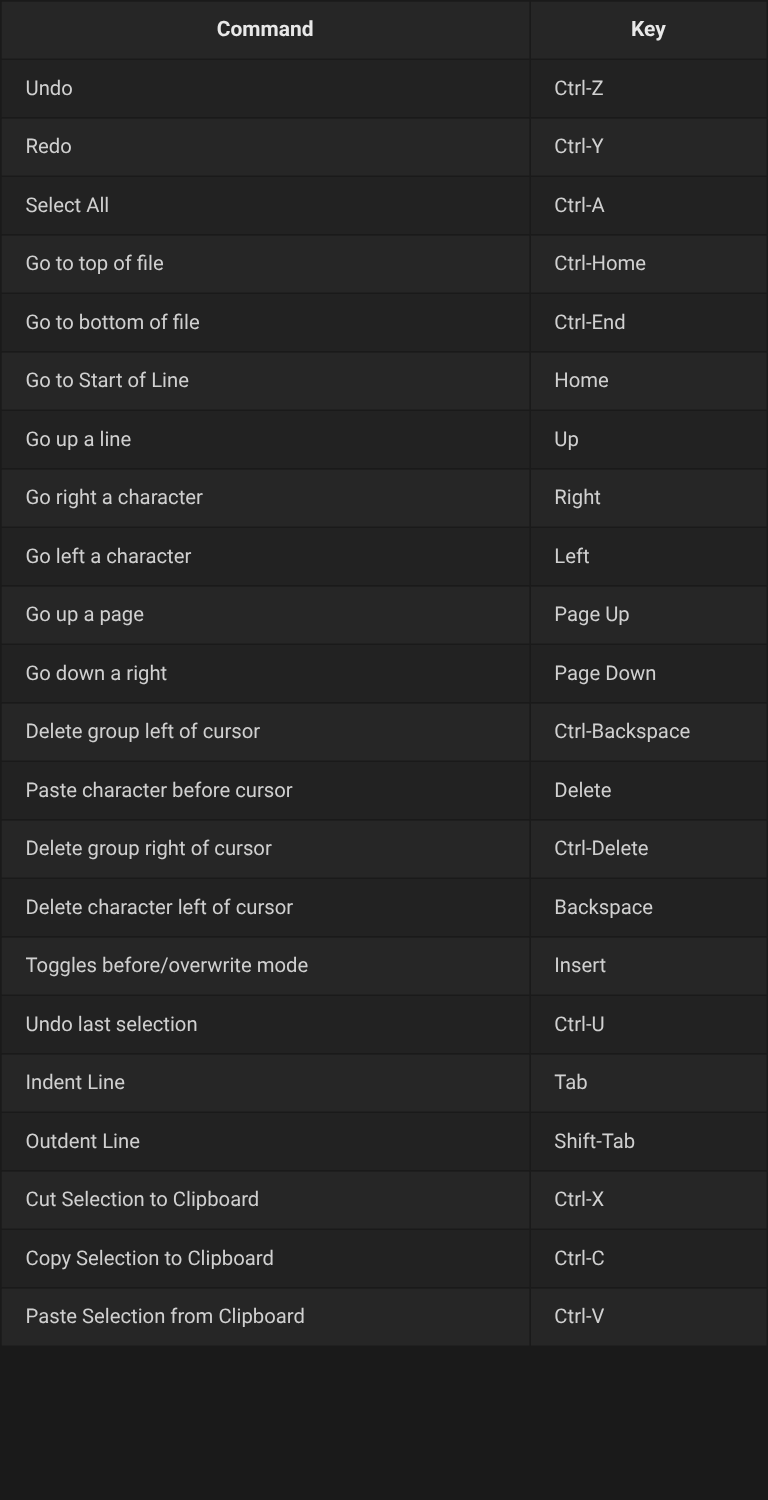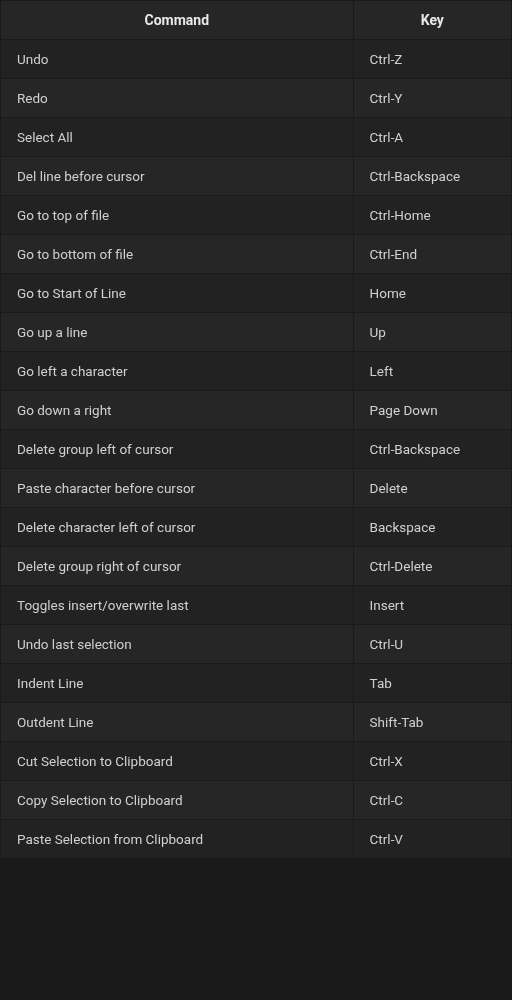--- a/index.html
+++ b/index.html
@@ -57,65 +57,69 @@
       </tr>
       <tr>
         <td>Redo</td>
         <td>Ctrl-Y</td>
       </tr>
       <tr>
         <td>Select All</td>
         <td>Ctrl-A</td>
       </tr>
       <tr>
-        <td>Del line before cursor</td>
-        <td>Ctrl-Backspace</td>
-      </tr>
-      <tr>
         <td>Go to top of file</td>
         <td>Ctrl-Home</td>
       </tr>
       <tr>
         <td>Go to bottom of file</td>
         <td>Ctrl-End</td>
       </tr>
       <tr>
         <td>Go to Start of Line</td>
         <td>Home</td>
       </tr>
       <tr>
         <td>Go up a line</td>
         <td>Up</td>
       </tr>
       <tr>
+        <td>Go right a character</td>
+        <td>Right</td>
+      </tr>
+      <tr>
         <td>Go left a character</td>
         <td>Left</td>
+      </tr>
+      <tr>
+        <td>Go up a page</td>
+        <td>Page Up</td>
       </tr>
       <tr>
         <td>Go down a right</td>
         <td>Page Down</td>
       </tr>
       <tr>
         <td>Delete group left of cursor</td>
         <td>Ctrl-Backspace</td>
       </tr>
       <tr>
         <td>Paste character before cursor</td>
         <td>Delete</td>
       </tr>
       <tr>
+        <td>Delete group right of cursor</td>
+        <td>Ctrl-Delete</td>
+      </tr>
+      <tr>
         <td>Delete character left of cursor</td>
         <td>Backspace</td>
       </tr>
       <tr>
-        <td>Delete group right of cursor</td>
-        <td>Ctrl-Delete</td>
-      </tr>
-      <tr>
-        <td>Toggles insert/overwrite last</td>
+        <td>Toggles before/overwrite mode</td>
         <td>Insert</td>
       </tr>
       <tr>
         <td>Undo last selection</td>
         <td>Ctrl-U</td>
       </tr>
       <tr>
         <td>Indent Line</td>
         <td>Tab</td>
       </tr>

